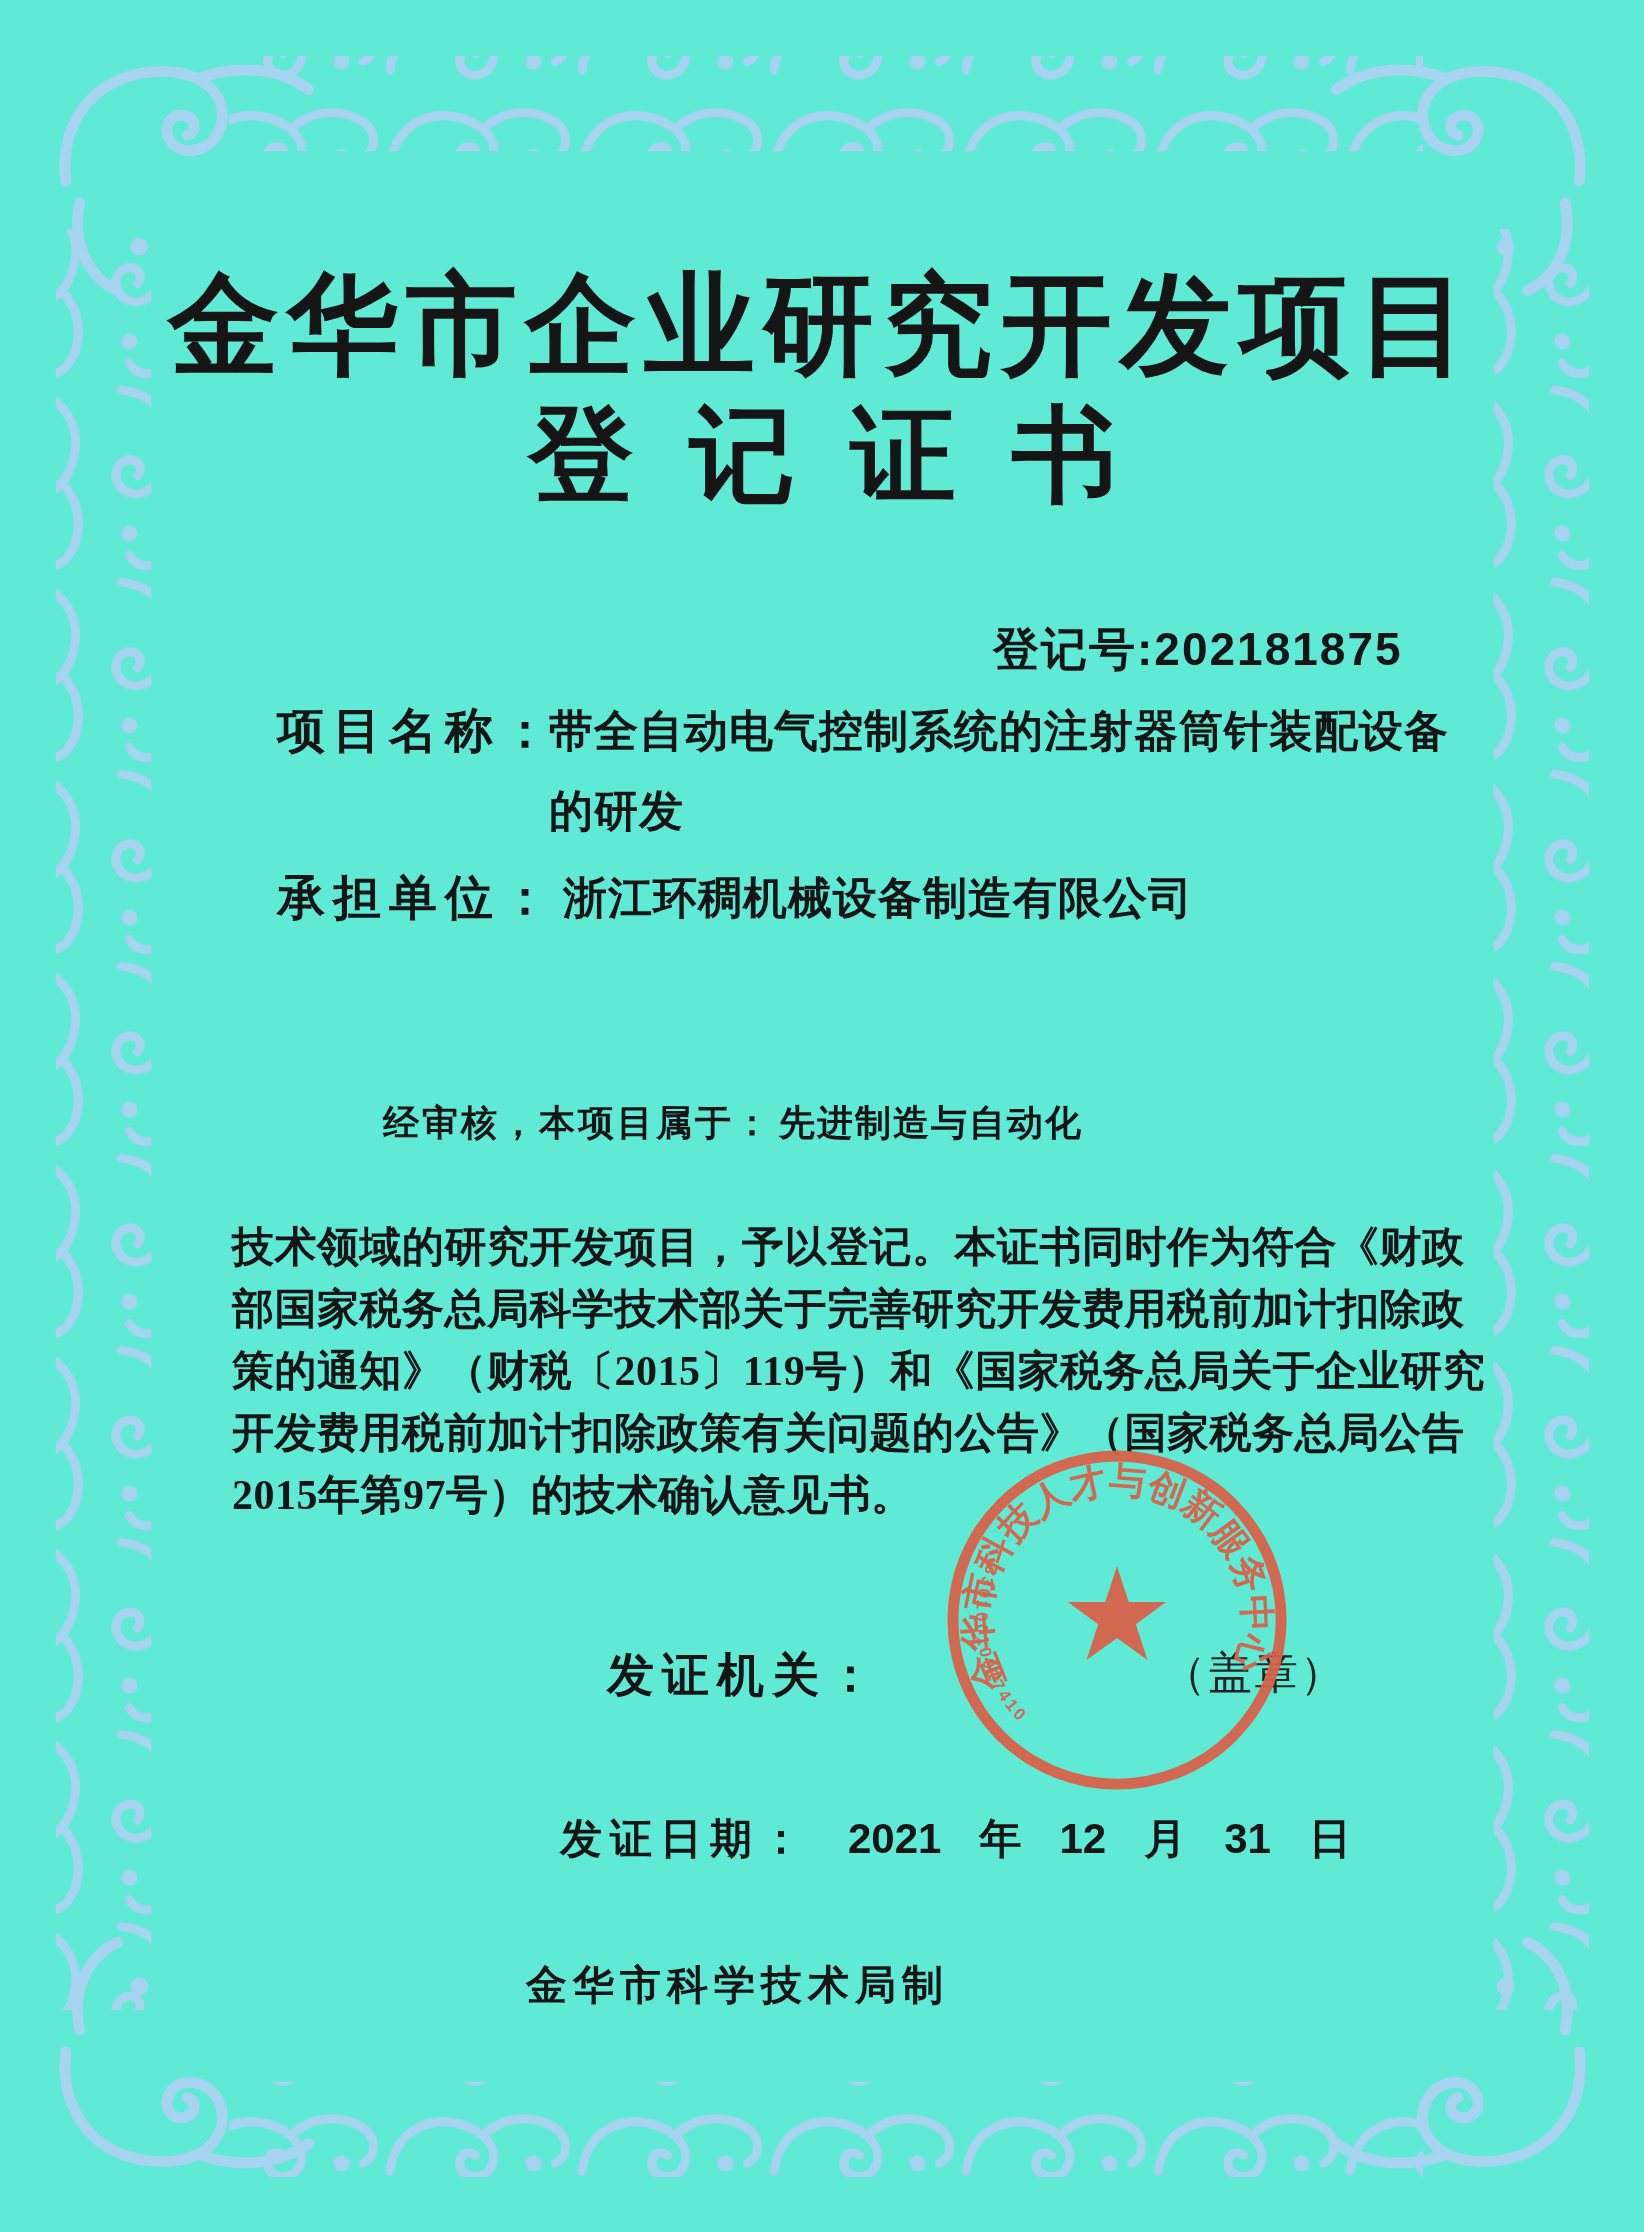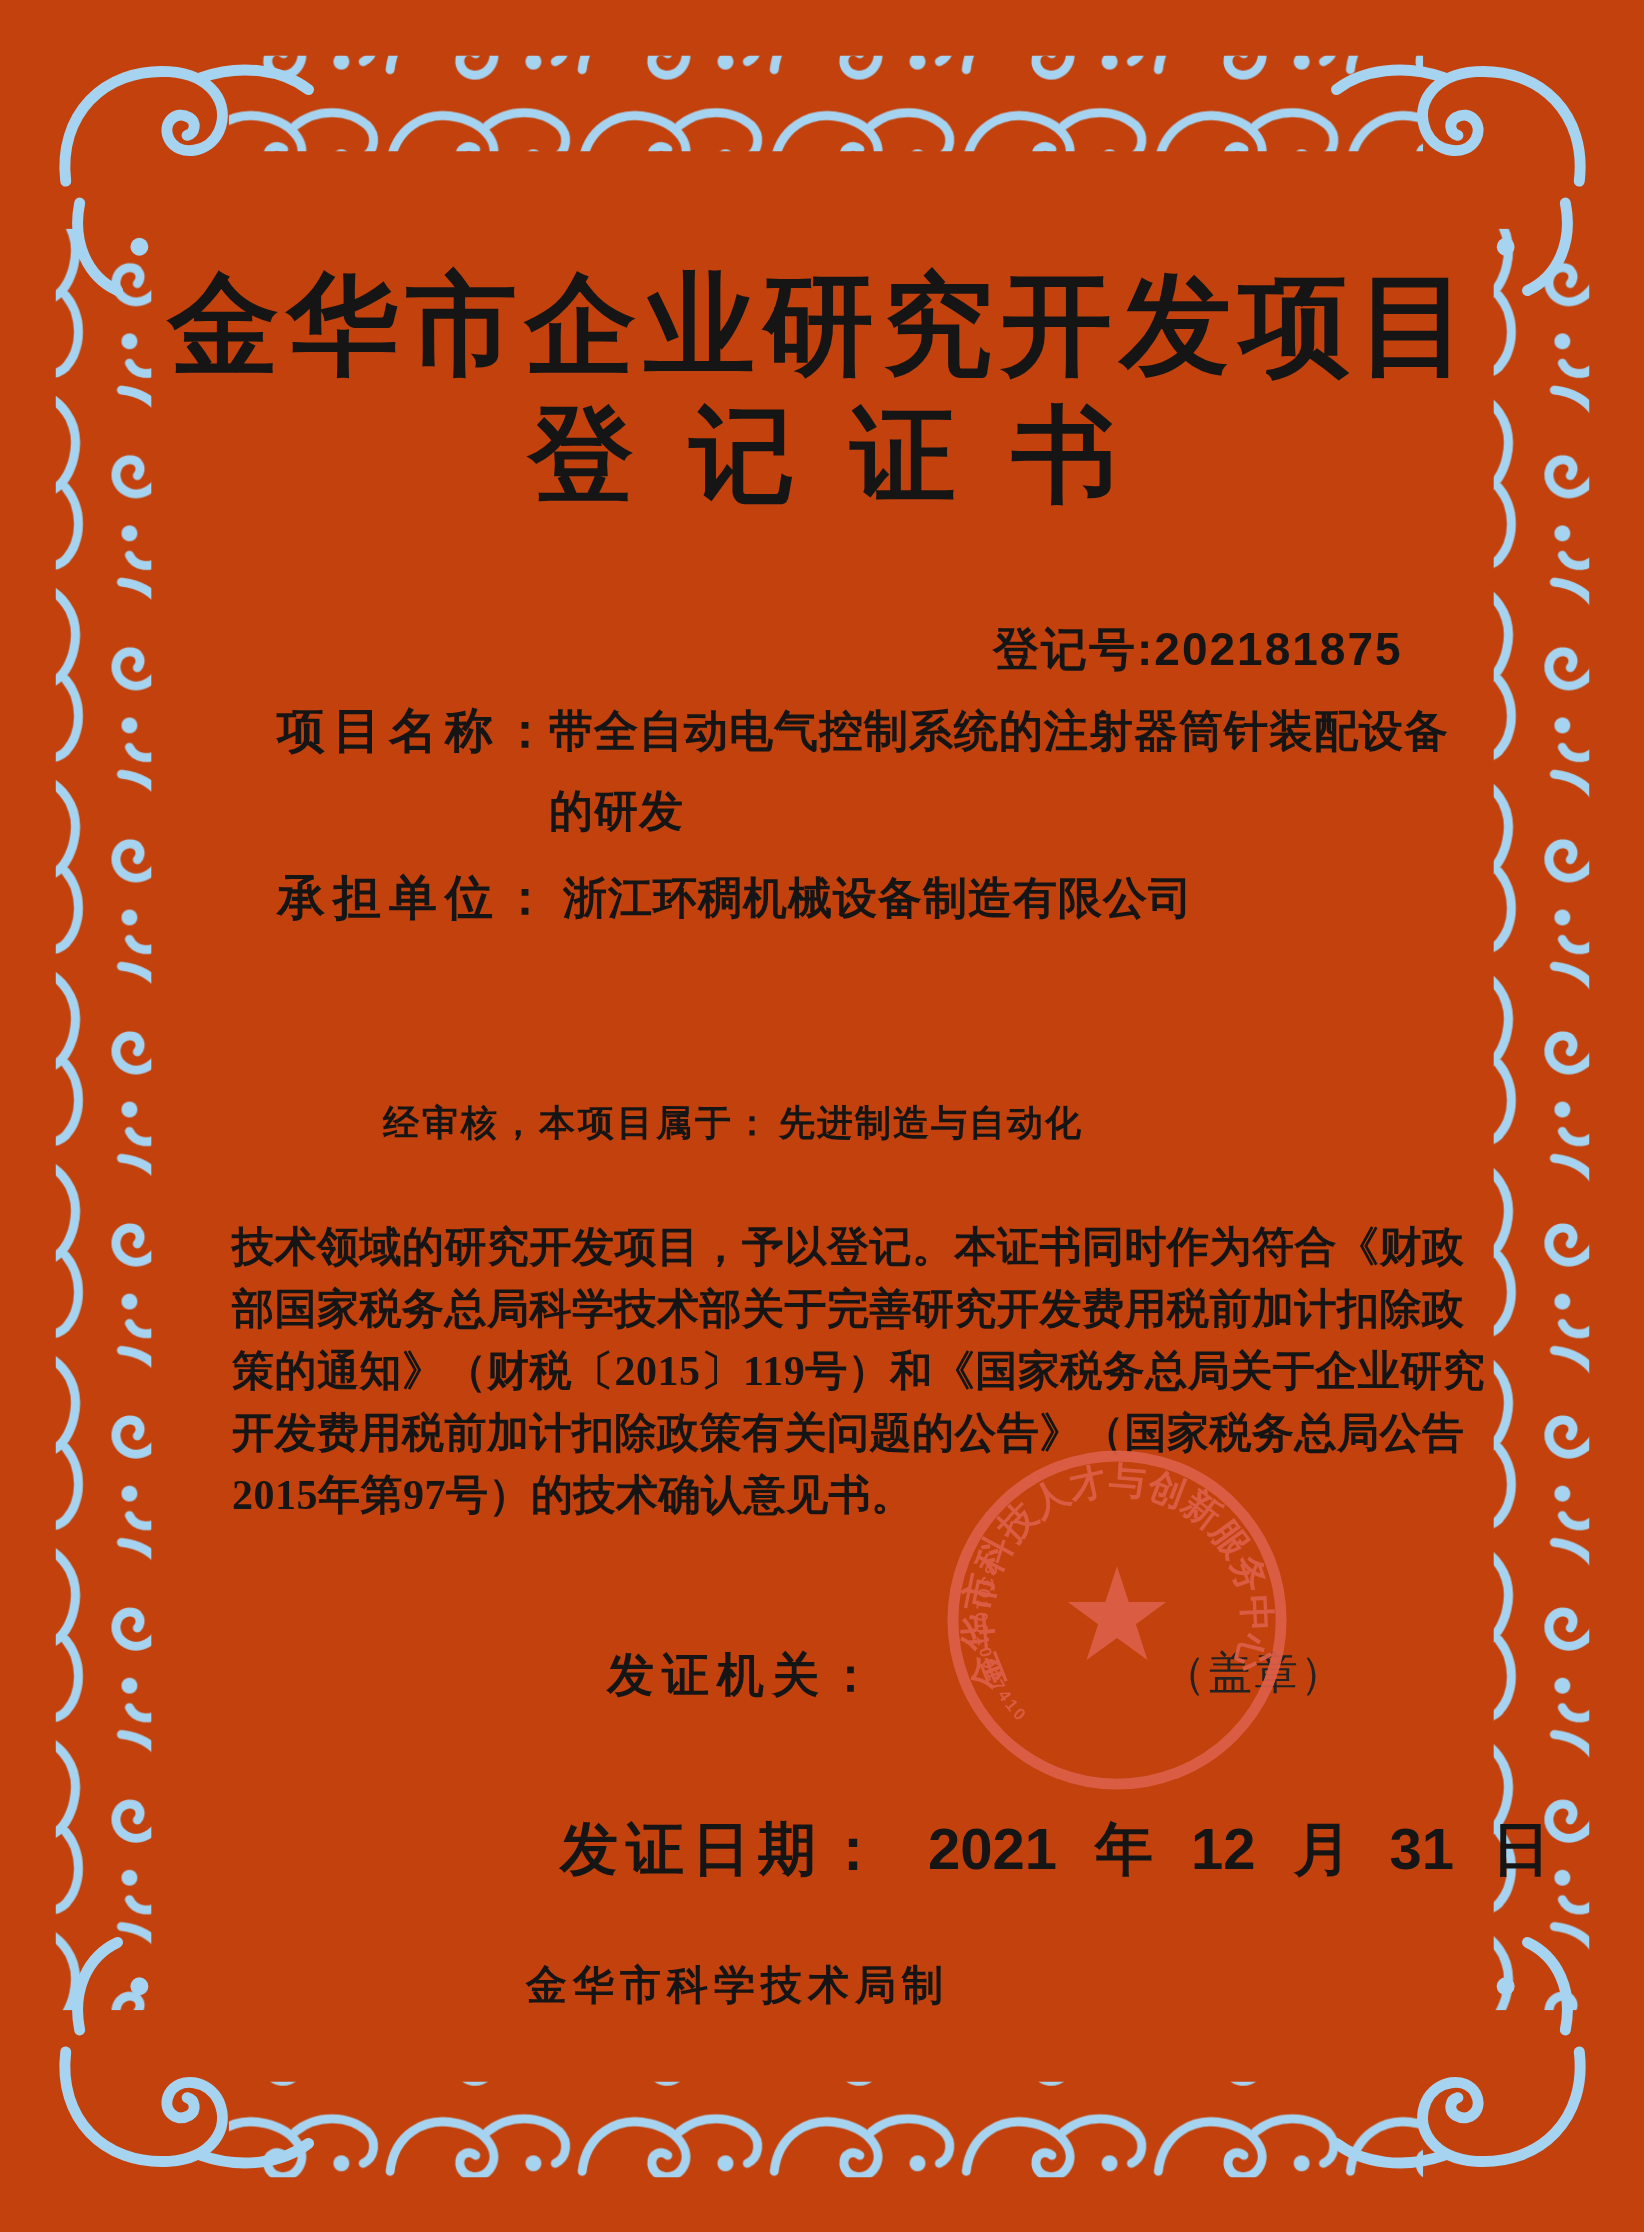--- a/index.html
+++ b/index.html
@@ -1,20 +1,20 @@
 <!DOCTYPE html>
 <html><head>
 <meta charset="utf-8">
 <style>
   html,body{margin:0;padding:0;background:#c8d8e6;}
   .page{
     position:relative;
     width:1645px;height:2233px;
     margin:0 auto;
-    background:#c2410c;
+    background:#5eead4;
     overflow:hidden;
     font-family:"Liberation Serif","DejaVu Serif",serif;
     color:#151515;
   }
   .border-svg{position:absolute;left:0;top:0;width:1645px;height:2233px;pointer-events:none;}
   .abs{position:absolute;}
 
   .title1{
     left:0;right:0;top:251px;text-align:center;
     font-size:111px;font-weight:900;letter-spacing:8px;
@@ -64,21 +64,21 @@
   }
   .seal-note{
     left:1162px;top:1644px;font-size:44px;font-weight:400;letter-spacing:2px;
     white-space:nowrap;z-index:1;color:#222;
   }
   .seal-svg{left:940px;top:1441px;width:358px;height:366px;z-index:2;opacity:0.93;}
 
   .date-line{
     left:560px;top:1811px;
     font-family:"Liberation Sans","DejaVu Sans",sans-serif;
-    font-size:58px;font-weight:700;white-space:nowrap;z-index:1;text-align:right;
+    font-size:42px;font-weight:700;white-space:nowrap;z-index:1;text-align:right;
   }
   .date-line .lbl{letter-spacing:8px;}
   .dv{margin-left:38px;}
   .footer-line{
     left:0;right:0;top:1958px;text-align:center;transform:translateX(-85px);
     font-family:"Liberation Sans","DejaVu Sans",sans-serif;
     font-size:41px;font-weight:700;letter-spacing:6px;white-space:nowrap;
   }
 </style>
 </head>

